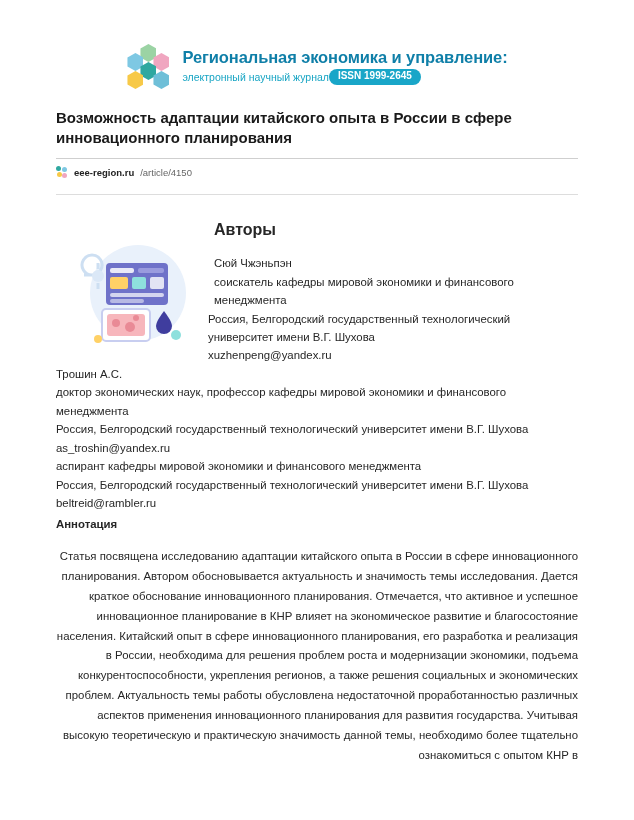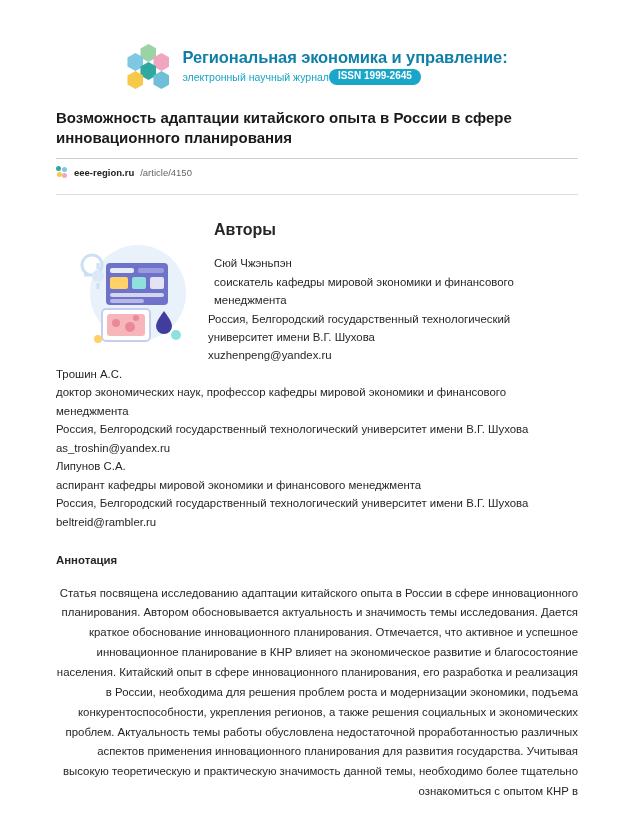--- a/index.html
+++ b/index.html
@@ -148,21 +148,21 @@
   }
   .authors-block { padding-left: 158px; }
   .authors-block .section-head { margin-bottom: 11px; }
   .line { display: block; }
   .para {
     margin: 9px 0 0 0;
     text-align: right;
   }
   .annot-head {
     font-weight: bold;
-    margin-top: 20px;
+    margin-top: 2px;
   }
   .abstract {
     margin-top: 14px;
     line-height: 1.74;
   }
   .clearfix::after { content: ""; display: block; clear: both; }
 </style>
 </head>
 <body>
 
@@ -234,21 +234,20 @@
     </div>
 
     <span class="line">Россия, Белгородский государственный технологический университет имени В.Г. Шухова</span>
     <span class="line">xuzhenpeng@yandex.ru</span>
 
     <span class="line">Трошин А.С.</span>
     <span class="line">доктор экономических наук, профессор кафедры мировой экономики и финансового менеджмента</span>
     <span class="line">Россия, Белгородский государственный технологический университет имени В.Г. Шухова</span>
     <span class="line">as_troshin@yandex.ru</span>
 
-    <span class="line">Липунов С.А.</span>
     <span class="line">аспирант кафедры мировой экономики и финансового менеджмента</span>
     <span class="line">Россия, Белгородский государственный технологический университет имени В.Г. Шухова</span>
     <span class="line">beltreid@rambler.ru</span>
 
     <div class="annot-head">Аннотация</div>
     <p class="para abstract">Статья посвящена исследованию адаптации китайского опыта в России в сфере инновационного планирования. Автором обосновывается актуальность и значимость темы исследования. Дается краткое обоснование инновационного планирования. Отмечается, что активное и успешное инновационное планирование в КНР влияет на экономическое развитие и благосостояние населения. Китайский опыт в сфере инновационного планирования, его разработка и реализация в России, необходима для решения проблем роста и модернизации экономики, подъема конкурентоспособности, укрепления регионов, а также решения социальных и экономических проблем. Актуальность темы работы обусловлена недостаточной проработанностью различных аспектов применения инновационного планирования для развития государства. Учитывая высокую теоретическую и практическую значимость данной темы, необходимо более тщательно ознакомиться с опытом КНР в</p>
   </div>
 </div>
 
 </body></html>

